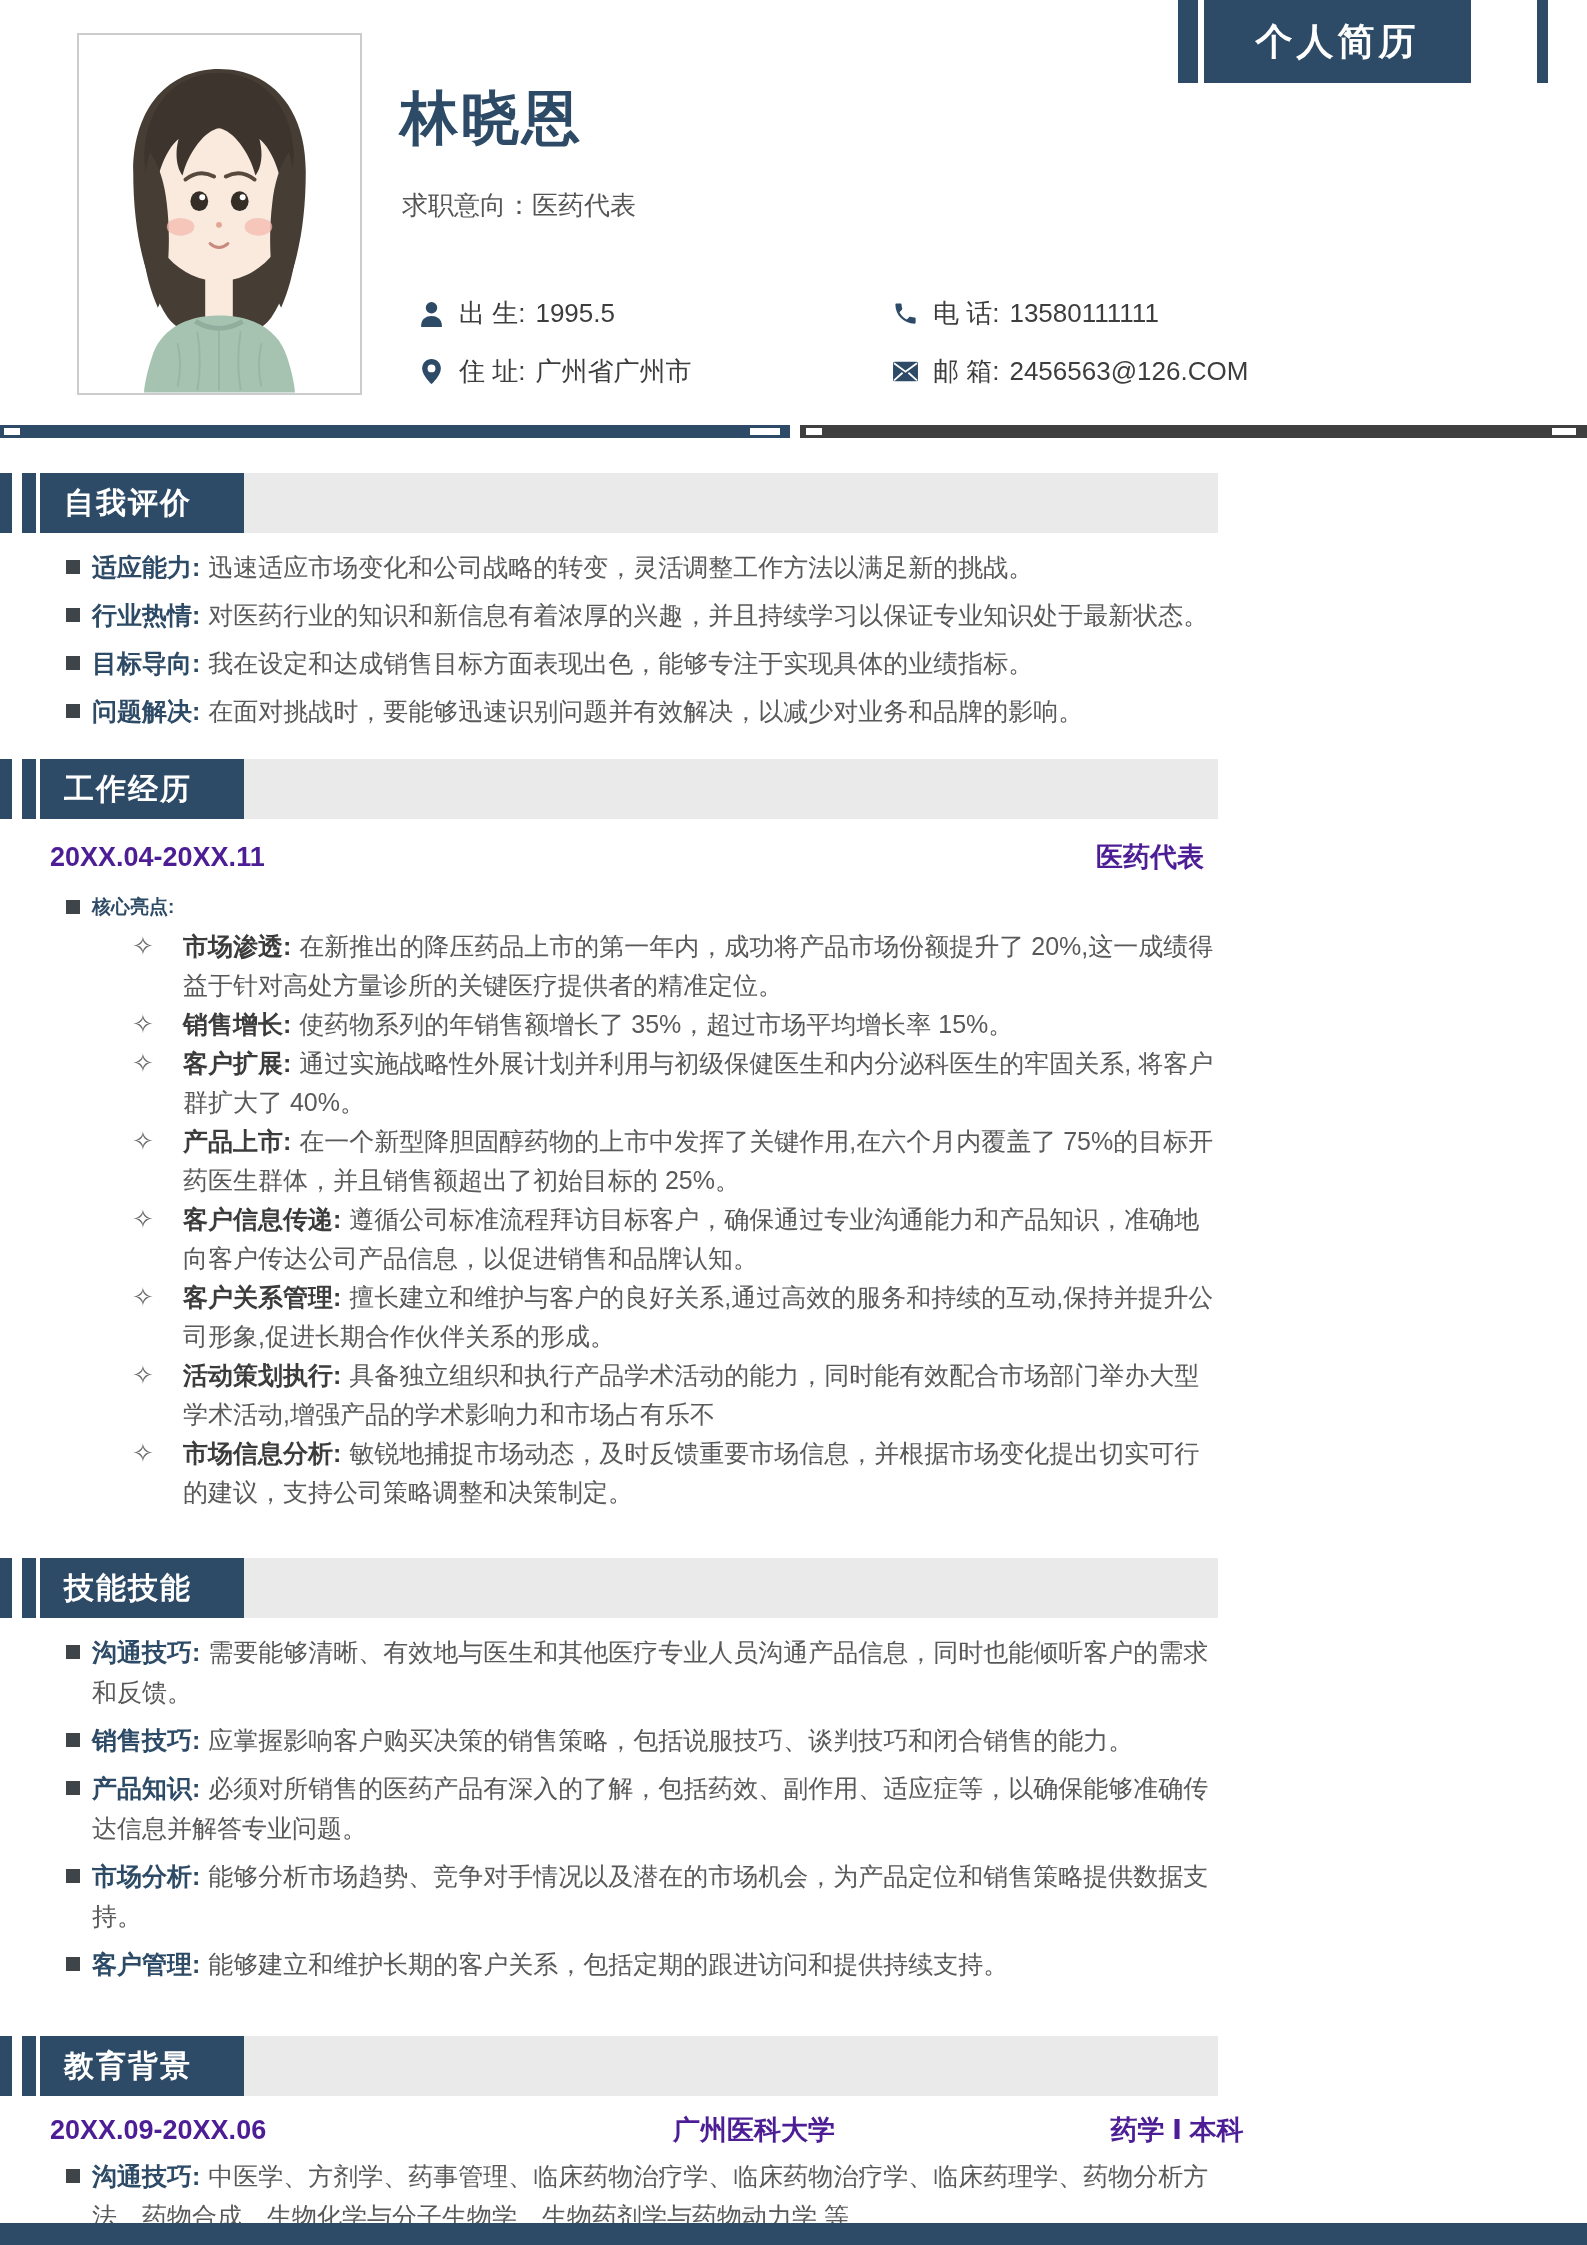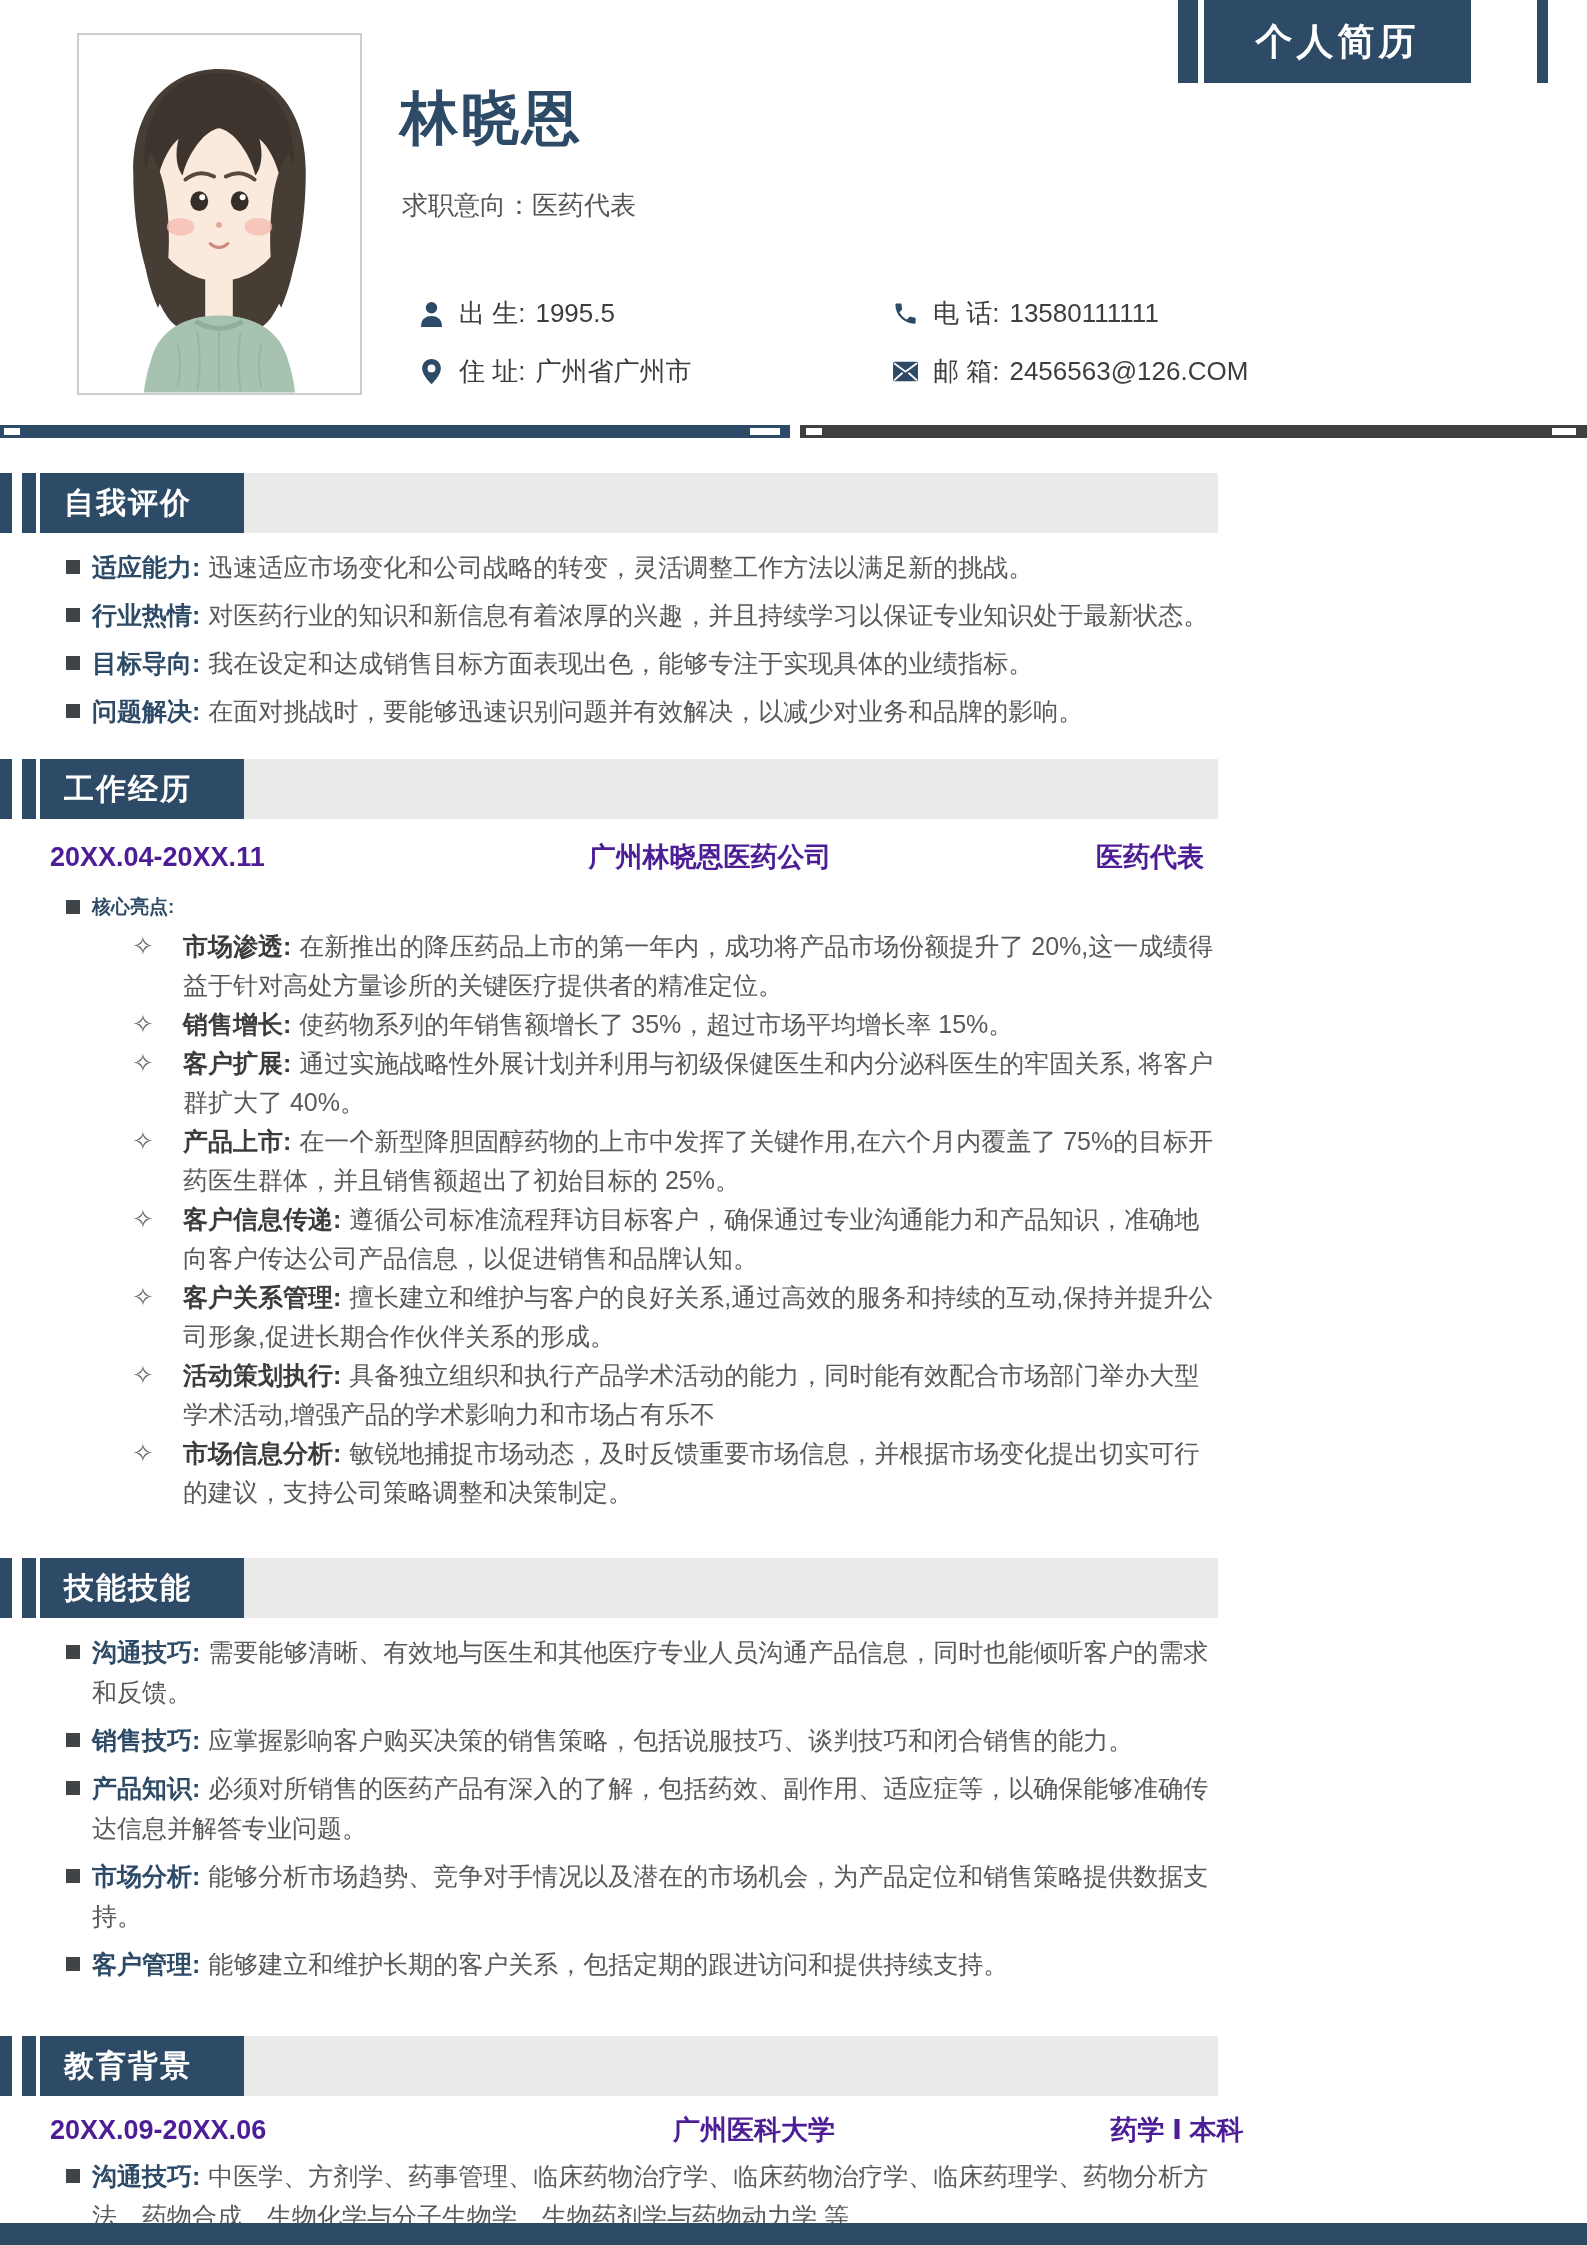--- a/index.html
+++ b/index.html
@@ -173,21 +173,20 @@
     <div class="sec-head mt-sec2">
       <span class="vb vb1"></span>
       <span class="vb vb2"></span>
       <div class="band"></div>
       <div class="box">
         <span class="t">工作经历</span>
       </div>
     </div>
     <div class="w-row mt-wrow">
       <span class="w-period">20XX.04-20XX.11</span>
-      <span class="w-company">广州林晓恩医药公司</span>
       <span class="w-position">医药代表</span>
     </div>
     <div class="g-item"><span class="sq"></span><span class="lbl">核心亮点:</span></div>
     <div class="d-item"><span class="dm">✧</span><span class="dlbl">市场渗透:</span><span class="txt">在新推出的降压药品上市的第一年内，成功将产品市场份额提升了 20%,这一成绩得益于针对高处方量诊所的关键医疗提供者的精准定位。</span></div>
     <div class="d-item"><span class="dm">✧</span><span class="dlbl">销售增长:</span><span class="txt">使药物系列的年销售额增长了 35%，超过市场平均增长率 15%。</span></div>
     <div class="d-item"><span class="dm">✧</span><span class="dlbl">客户扩展:</span><span class="txt">通过实施战略性外展计划并利用与初级保健医生和内分泌科医生的牢固关系, 将客户群扩大了 40%。</span></div>
     <div class="d-item"><span class="dm">✧</span><span class="dlbl">产品上市:</span><span class="txt">在一个新型降胆固醇药物的上市中发挥了关键作用,在六个月内覆盖了 75%的目标开药医生群体，并且销售额超出了初始目标的 25%。</span></div>
     <div class="d-item"><span class="dm">✧</span><span class="dlbl">客户信息传递:</span><span class="txt">遵循公司标准流程拜访目标客户，确保通过专业沟通能力和产品知识，准确地向客户传达公司产品信息，以促进销售和品牌认知。</span></div>
     <div class="d-item"><span class="dm">✧</span><span class="dlbl">客户关系管理:</span><span class="txt">擅长建立和维护与客户的良好关系,通过高效的服务和持续的互动,保持并提升公司形象,促进长期合作伙伴关系的形成。</span></div>
     <div class="d-item"><span class="dm">✧</span><span class="dlbl">活动策划执行:</span><span class="txt">具备独立组织和执行产品学术活动的能力，同时能有效配合市场部门举办大型学术活动,增强产品的学术影响力和市场占有乐不</span></div>

